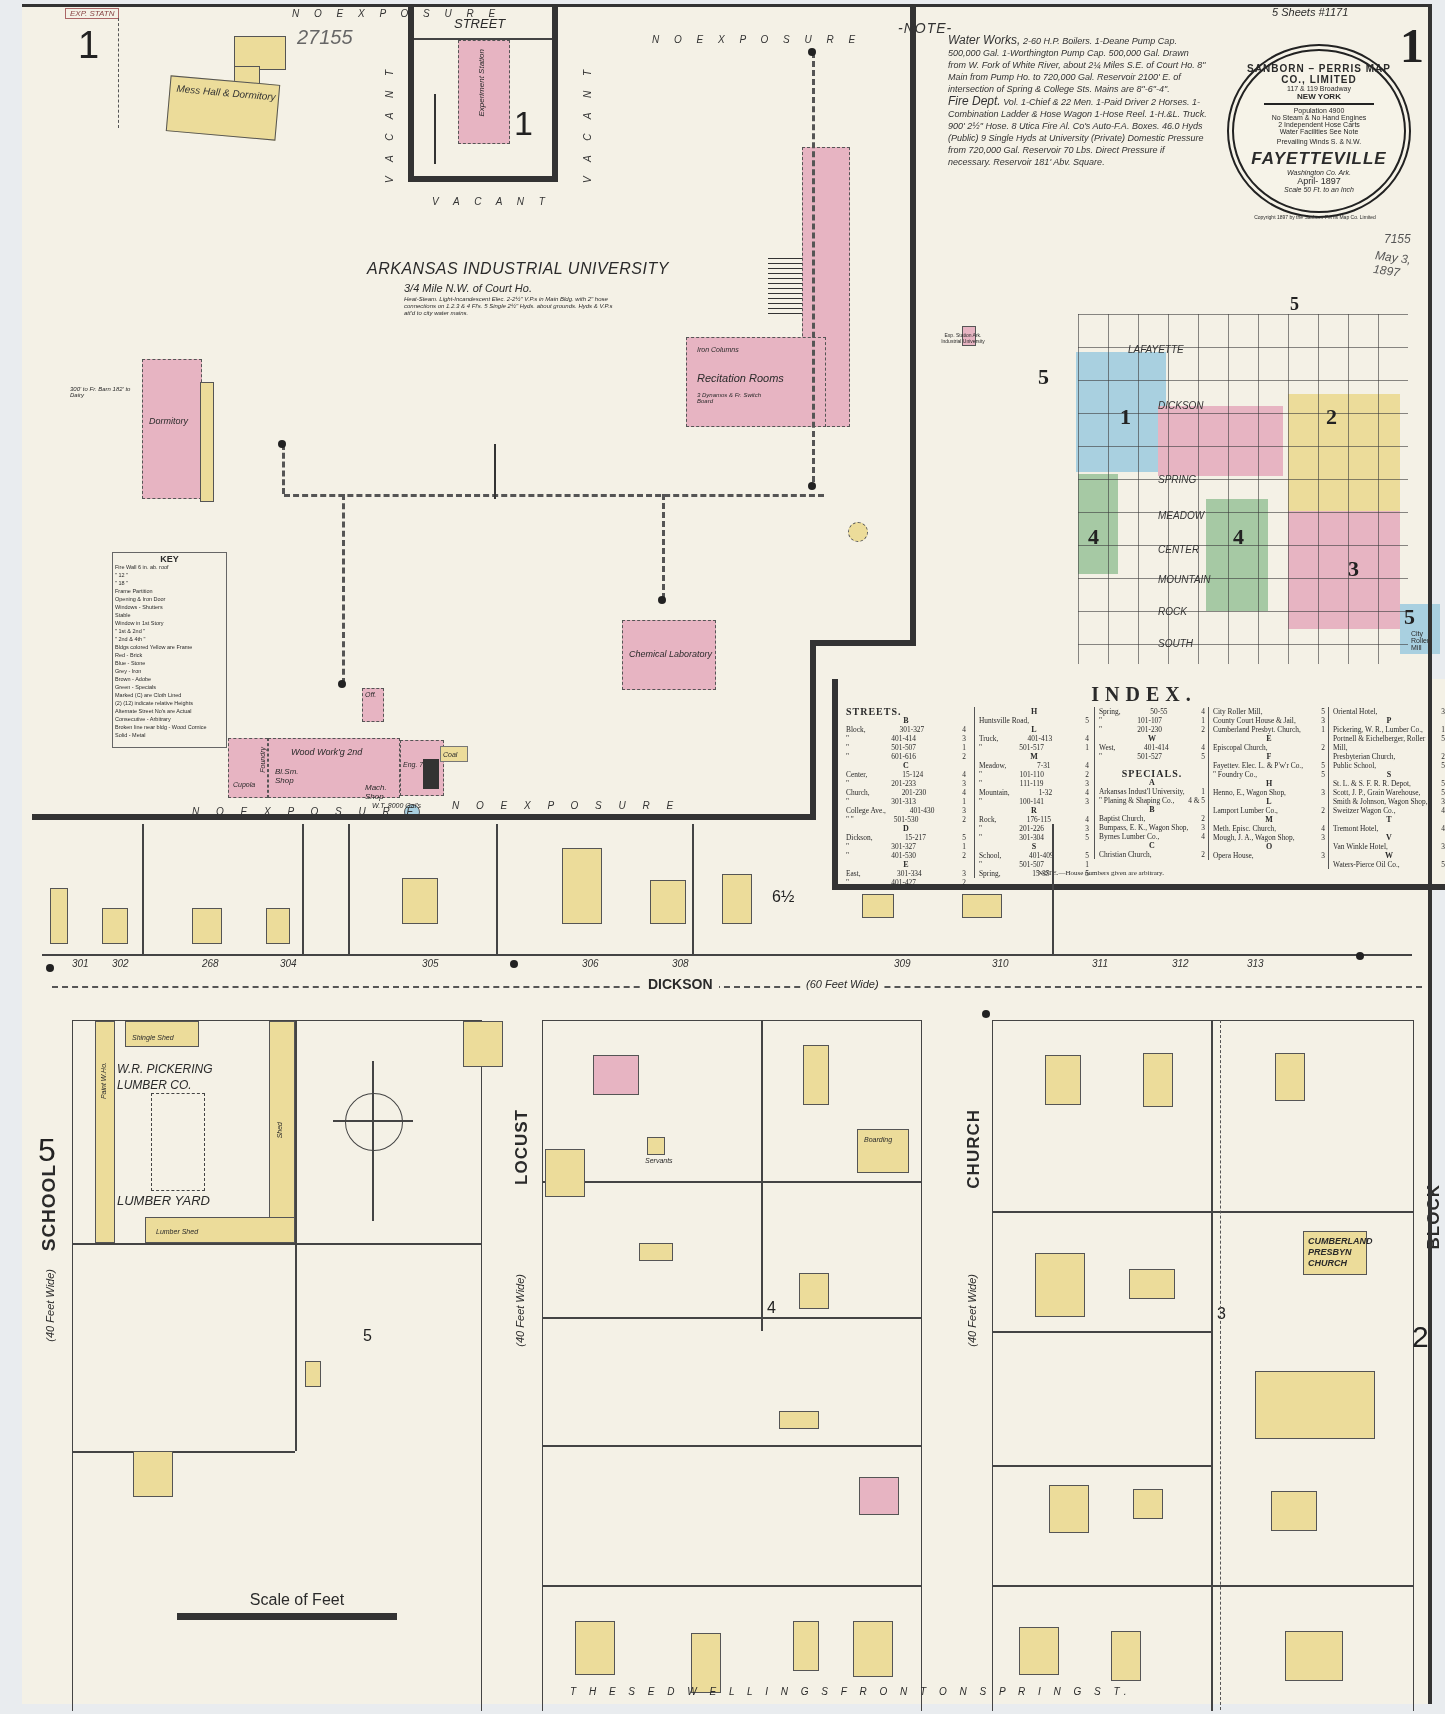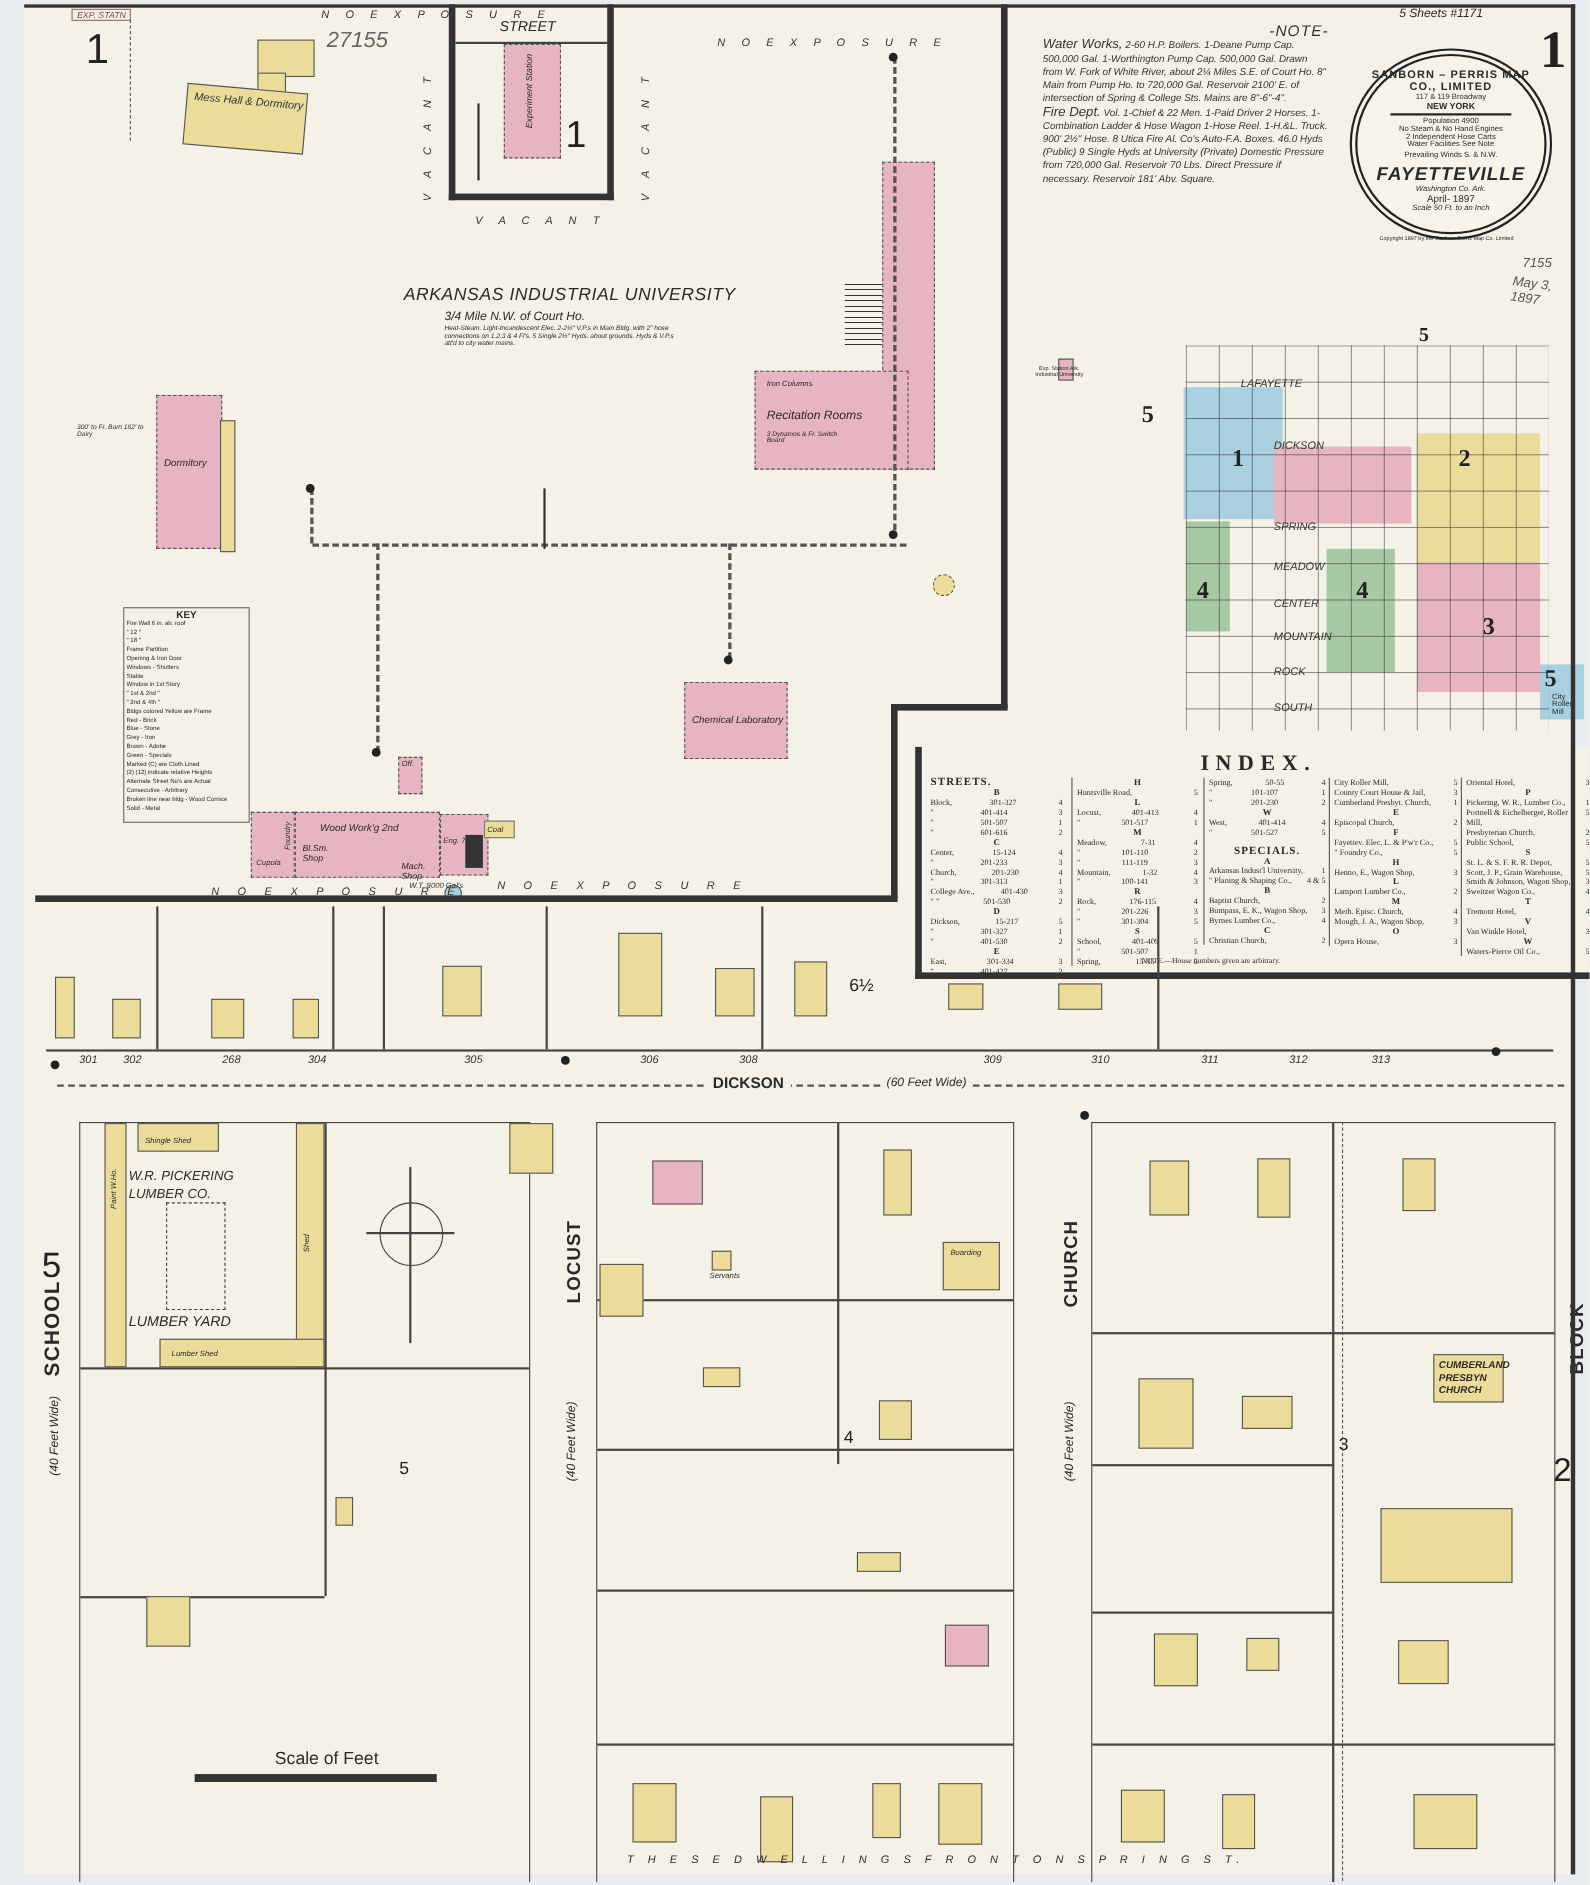--- a/index.html
+++ b/index.html
@@ -18,21 +18,21 @@
   .serif { font-family:"Liberation Serif", serif; }
   .sm { font-size:9px; }
   .xs { font-size:7px; }
   .lbl { position:absolute; font-size:10px; font-style:italic; color:#333; white-space:nowrap; }
   .big-num { position:absolute; font-family:"Liberation Serif", serif; font-weight:bold; color:#222; }
   .vert { writing-mode:vertical-rl; transform:rotate(180deg); }
   .street-v { position:absolute; font-weight:bold; font-size:17px; letter-spacing:1px; writing-mode:vertical-rl; transform:rotate(180deg); }
   .dot { position:absolute; width:8px; height:8px; border-radius:50%; background:#222; }
   
   .note { position:absolute; left:926px; top:18px; width:260px; font-size:9px; font-style:italic; line-height:12px; color:#333; }
-  .note .title { text-align:right; font-size:14px; letter-spacing:1px; margin-left:-50px; }
+  .note .title { text-align:left; font-size:14px; letter-spacing:1px; margin-left:-50px; }
   .note .lead { font-size:12px; }
   
   .cart { position:absolute; left:1205px; top:40px; width:170px; height:160px; border-radius:50%; border:7px double #222; background:#f6f3e8; text-align:center; font-size:9px; }
   .cart .co { font-size:10px; font-weight:bold; letter-spacing:1px; margin-top:12px; }
   .cart .ny { font-weight:bold; font-size:8px; }
   .cart .city { font-size:17px; font-weight:bold; font-style:italic; letter-spacing:1px; margin-top:4px; }
   
   .index { position:absolute; left:810px; top:675px; width:612px; height:205px; border-left:6px solid #333; border-bottom:6px solid #333; background:#f4f1e6; }
   .index h2 { margin:0; text-align:center; font-family:"Liberation Serif", serif; letter-spacing:6px; font-size:20px; padding-top:4px; }
   .icol { position:absolute; top:28px; font-family:"Liberation Serif", serif; font-size:7.4px; line-height:9px; }
@@ -317,21 +317,21 @@
         </div>
     </div>
     <div class="icol" style="left:136px;width:110px;border-left:1px solid #555;padding-left:4px;">
       <div class="hd">H</div>
       <div class="row">
           <span>Huntsville Road,</span>
           <span class="v">5</span>
         </div>
       <div class="hd">L</div>
       <div class="row">
-          <span>Locust,</span>
+          <span>Truck,</span>
           <span>401-413</span>
           <span class="v">4</span>
         </div>
       <div class="row">
           <span>"</span>
           <span>501-517</span>
           <span class="v">1</span>
         </div>
       <div class="hd">M</div>
       <div class="row">

